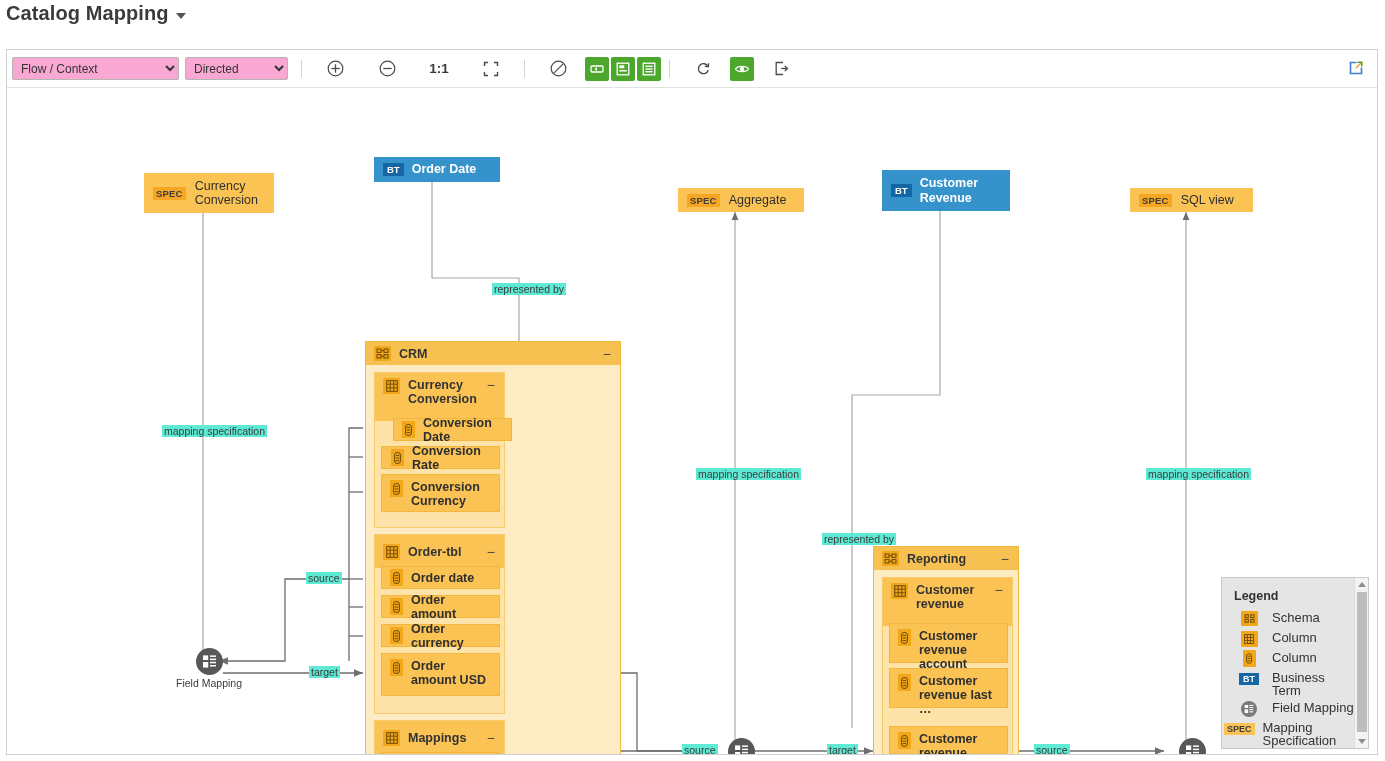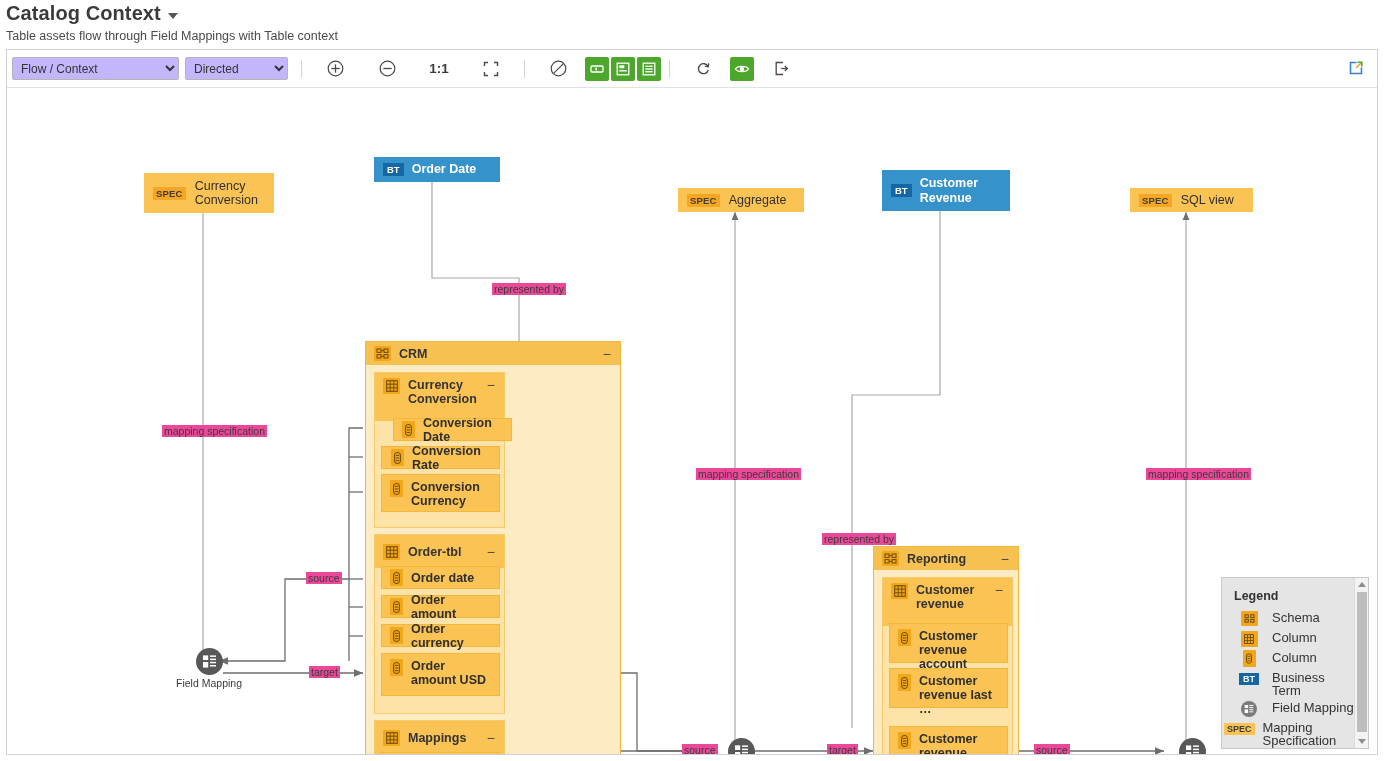--- a/index.html
+++ b/index.html
@@ -22,21 +22,21 @@
 
   
   #canvas-frame{position:absolute;left:6px;top:49px;width:1372px;height:706px;
                 border:1px solid #d0d0d0;background:#fff;box-sizing:border-box;}
 
   
   #toolbar{position:absolute;left:0;top:0;width:100%;height:38px;box-sizing:border-box;
            border-bottom:1px solid #e2e2e2;display:flex;align-items:center;padding-left:5px;gap:0px;}
   select.tb-select{
     height:23px;font-size:12px;font-family:"Liberation Sans", sans-serif;color:#333;
-    border:1px solid #b5b5b5;background:#c4b5fd;border-radius:2px;padding-left:4px;margin-right:6px;
+    border:1px solid #b5b5b5;background:#f9a8d4;border-radius:2px;padding-left:4px;margin-right:6px;
   }
   #sel-flow{width:167px;}
   #sel-dir{width:103px;}
   .tb-sep{width:1px;height:18px;background:#d4d4d4;margin:0 7px;}
   .tb-btn{width:24px;height:24px;display:flex;align-items:center;justify-content:center;
           margin:0 14px;cursor:pointer;border-radius:2px;}
   .tb-btn.green{background:#4ca72c;margin:0 1px;}
   .tb-btn svg{display:block;}
   #expand-btn{position:absolute;right:8px;top:7px;width:24px;height:24px;cursor:pointer;}
 
@@ -82,21 +82,21 @@
 
   
   .fm{position:absolute;}
   .fm-circle{width:27px;height:27px;border-radius:50%;background:#585858;
              display:flex;align-items:center;justify-content:center;}
   .fm-label{font-size:10.5px;color:#3b3b3b;text-align:center;margin-top:2px;white-space:nowrap;
             transform:translateX(-50%);position:absolute;left:13px;}
 
   
   .elabel{position:absolute;font-size:10.5px;color:#3b3b3b;white-space:nowrap;
-          background:#ec4899;padding:0 2px;}
+          background:#5eead4;padding:0 2px;}
 
   
   #legend{position:absolute;right:8px;bottom:5px;width:148px;height:172px;
           background:#e5e5e5;border:1px solid #c8c8c8;box-sizing:border-box;}
   #legend-inner{position:absolute;left:0;top:0;width:133px;height:170px;padding:11px 0 0 12px;box-sizing:border-box;}
   #legend-title{font-size:12.5px;font-weight:bold;color:#333;margin-bottom:8px;}
   .leg-row{display:flex;align-items:flex-start;gap:8px;margin-bottom:4px;min-height:16px;}
   .leg-ic{flex:0 0 30px;display:flex;justify-content:center;align-items:center;height:15px;}
   .leg-txt{font-size:13px;color:#333;line-height:13px;}
   .leg-spec{background:#FBC353;color:#3d3d3d;font-size:9px;font-weight:bold;padding:1px 3px;}
@@ -109,24 +109,23 @@
   .sb-arrow{position:absolute;left:3px;width:0;height:0;border-left:4px solid transparent;
             border-right:4px solid transparent;}
   #sb-up{top:4px;border-bottom:5px solid #8e8e8e;}
   #sb-dn{bottom:4px;border-top:5px solid #8e8e8e;}
 </style>
 </head>
 <body>
 
 <div id="page-header">
   <div id="page-title-row">
-    <span id="page-title">Catalog Context</span>
+    <span id="page-title">Catalog Mapping</span>
     <span class="caret-down"></span>
   </div>
-  <div id="page-subtitle">Table assets flow through Field Mappings with Table context</div>
 </div>
 
 <div id="canvas-frame">
 
   <div id="toolbar">
     <select id="sel-flow" class="tb-select">
       <option>Flow / Context</option>
     </select>
     <select id="sel-dir" class="tb-select">
       <option>Directed</option>

